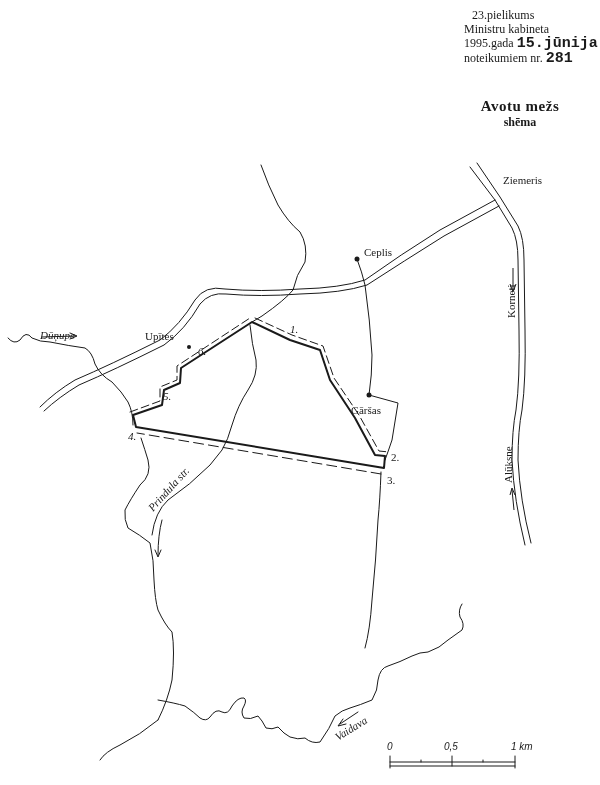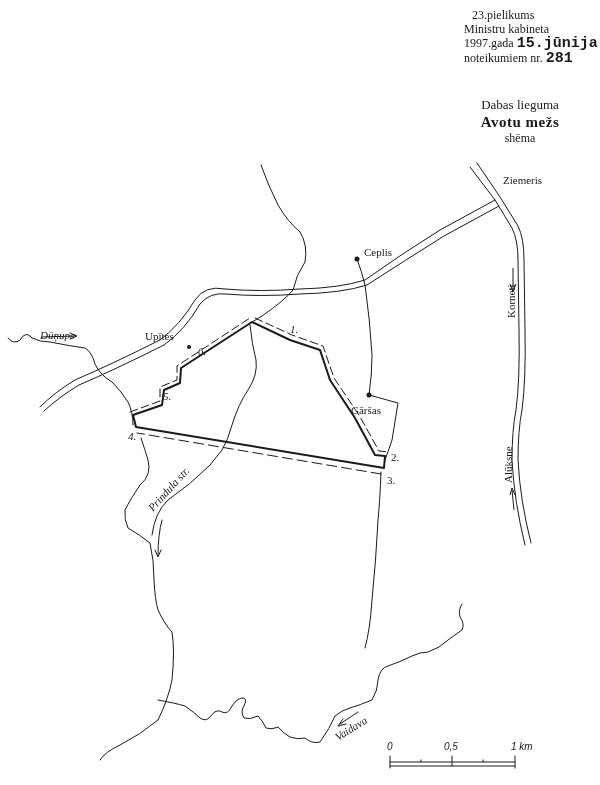--- a/index.html
+++ b/index.html
@@ -3,44 +3,43 @@
 <meta charset="utf-8">
 <style>
   html, body { margin: 0; padding: 0; background: #ffffff; }
   body { width: 600px; height: 785px; position: relative; overflow: hidden; font-family: "Liberation Serif", serif; color: #1a1a1a; }
   .header { position: absolute; left: 470px; top: 8px; width: 140px; font-size: 12px; line-height: 14px; }
   .header div { white-space: nowrap; }
   .mono { font-family: "Liberation Mono", monospace; font-weight: bold; font-size: 15px; }
   .title-block { position: absolute; left: 460px; top: 97px; width: 120px; text-align: center; }
   .title-block .t1 { font-size: 13px; line-height: 16px; }
   .title-block .t2 { font-size: 15px; font-weight: bold; line-height: 18px; letter-spacing: 0.5px; }
-  .title-block .t3 { font-size: 12px; line-height: 15px; }
+  .title-block .t3 { font-size: 12px; line-height: 15px; font-weight: bold; }
   svg { position: absolute; left: 0; top: 0; }
   .lbl { font-family: "Liberation Serif", serif; font-size: 11px; fill: #1a1a1a; }
   .lbl-i { font-family: "Liberation Serif", serif; font-size: 11px; font-style: italic; fill: #1a1a1a; }
   .scale-lbl { font-family: "Liberation Sans", sans-serif; font-size: 10px; font-style: italic; fill: #1a1a1a; }
 </style>
 </head>
 <body>
 
 <div class="header">
   <div style="padding-left:2px;">23.pielikums</div>
   <div style="margin-left:-6px;">Ministru kabineta</div>
   <div style="margin-left:-6px;">
-    <span>1997.gada</span>
+    <span>1995.gada</span>
     <span class="mono">15.jūnija</span>
   </div>
   <div style="margin-left:-6px;">
     <span>noteikumiem nr.</span>
     <span class="mono">281</span>
   </div>
 </div>
 
 <div class="title-block">
-  <div class="t1">Dabas lieguma</div>
   <div class="t2">Avotu mežs</div>
   <div class="t3">shēma</div>
 </div>
 
 <svg width="600" height="785" viewBox="0 0 600 785">
   <g fill="none" stroke="#1a1a1a" stroke-linecap="round" stroke-linejoin="round">
 
     <g>
       <path d="M470,167 L495,200 L512,228 Q518,240 518,260 L519,330 Q520,380 516,410 Q512,430 512,460 Q514,500 525,545" stroke-width="1"></path>
       <path d="M477,163 L500,197 L518,226 Q524,238 524,260 L525,330 Q526,380 522,410 Q518,430 518,460 Q520,500 531,543" stroke-width="1"></path>

